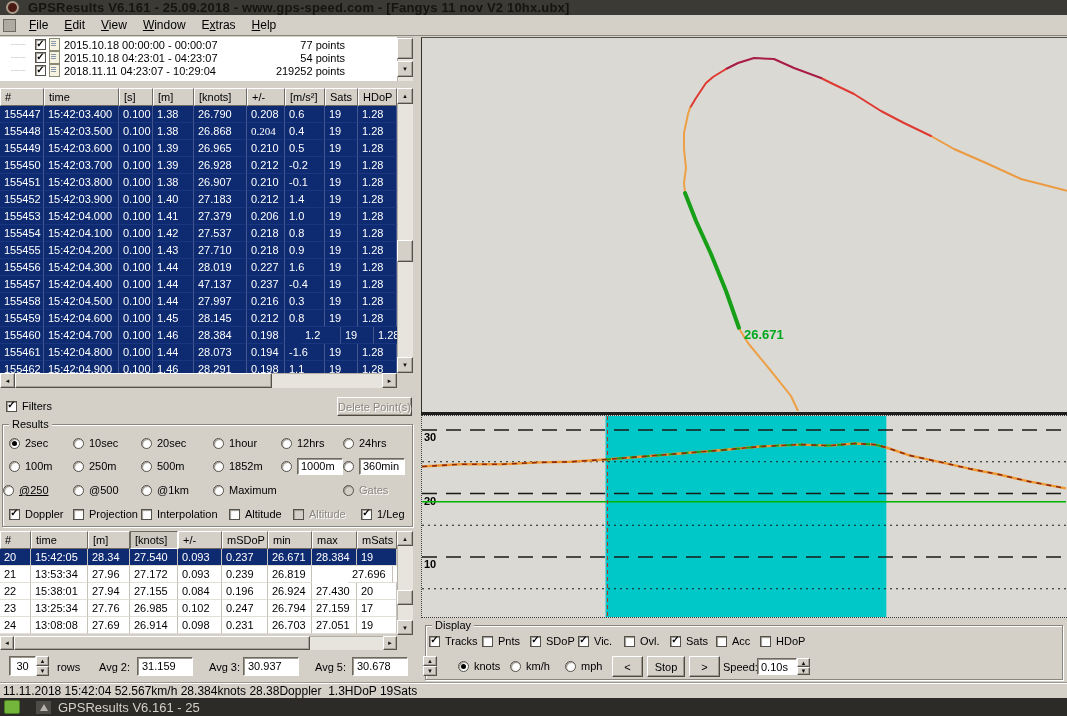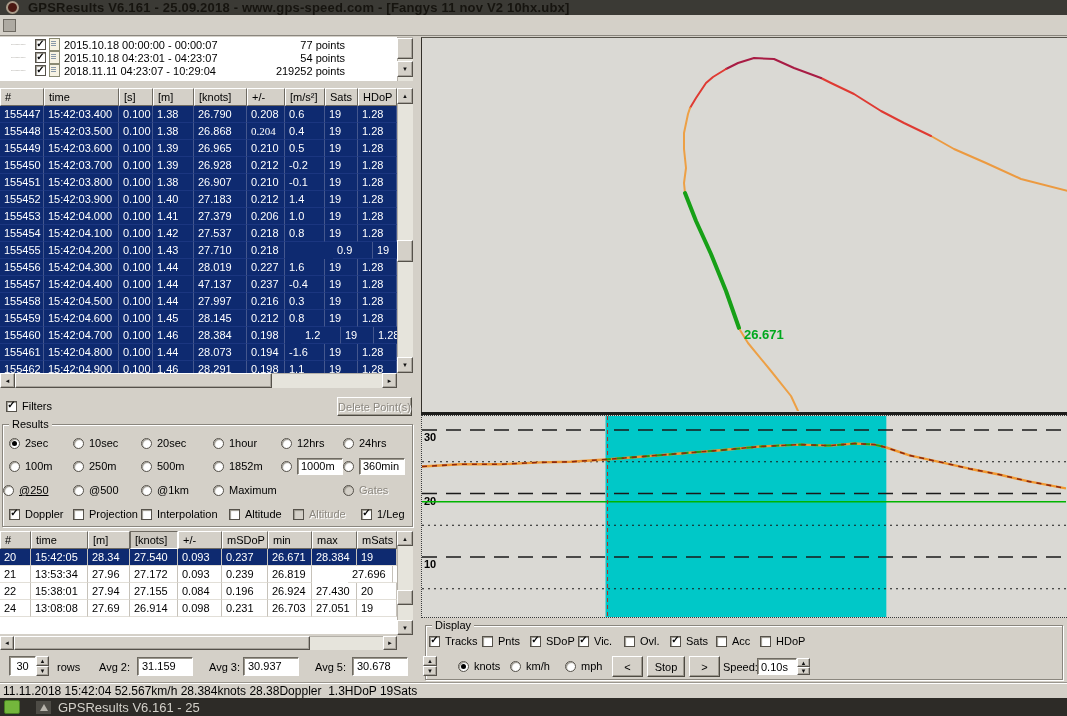--- a/index.html
+++ b/index.html
@@ -76,20 +76,28 @@
 
 <div id="screen">
 
   <div class="abs topbar">
     <span class="app-dot"></span>
     <span class="win-title">GPSResults V6.161 - 25.09.2018 - www.gps-speed.com - [Fangys 11 nov V2 10hx.ubx]</span>
   </div>
 
   <div class="abs menubar">
     <span class="mdi-icon"></span>
+    <nav style="display:flex;">
+        <span class="menu-item"><u>F</u>ile</span>
+        <span class="menu-item"><u>E</u>dit</span>
+        <span class="menu-item"><u>V</u>iew</span>
+        <span class="menu-item"><u>W</u>indow</span>
+        <span class="menu-item">E<u>x</u>tras</span>
+        <span class="menu-item"><u>H</u>elp</span>
+      </nav>
   </div>
 
   <div class="abs tree">
       <div class="tree-row">
         <span class="tree-dots">┈┈┈</span>
         <span class="cb checked"></span>
         <span class="doc-icon"></span>
         <span>2015.10.18 00:00:00 - 00:00:07</span>
         <span class="tree-points">77 points</span>
       </div>
@@ -213,21 +221,21 @@
         <div class="td" style="width: 33px;">19</div>
         <div class="td" style="width: 39px;">1.28</div>
       </div>
       <div class="tr body">
         <div class="td" style="width: 44px;">155455</div>
         <div class="td" style="width: 75px;">15:42:04.200</div>
         <div class="td" style="width: 34px;">0.100</div>
         <div class="td" style="width: 41px;">1.43</div>
         <div class="td" style="width: 53px;">27.710</div>
         <div class="td" style="width: 38px;">0.218</div>
-        <div class="td" style="width: 40px; margin-left: 48px;">0.9</div>
+        <div class="td" style="width: 40px;">0.9</div>
         <div class="td" style="width: 33px;">19</div>
         <div class="td" style="width: 39px;">1.28</div>
       </div>
       <div class="tr body">
         <div class="td" style="width: 44px;">155456</div>
         <div class="td" style="width: 75px;">15:42:04.300</div>
         <div class="td" style="width: 34px;">0.100</div>
         <div class="td" style="width: 41px;">1.44</div>
         <div class="td" style="width: 53px;">28.019</div>
         <div class="td" style="width: 38px;">0.227</div>
@@ -460,20 +468,31 @@
       <div class="tr body">
         <div class="td" style="width: 31px;">22</div>
         <div class="td" style="width: 57px;">15:38:01</div>
         <div class="td" style="width: 42px;">27.94</div>
         <div class="td" style="width: 48px;">27.155</div>
         <div class="td" style="width: 44px;">0.084</div>
         <div class="td" style="width: 46px;">0.196</div>
         <div class="td" style="width: 44px;">26.924</div>
         <div class="td" style="width: 45px;">27.430</div>
         <div class="td" style="width: 40px;">20</div>
+      </div>
+      <div class="tr body">
+        <div class="td" style="width: 31px;">23</div>
+        <div class="td" style="width: 57px;">13:25:34</div>
+        <div class="td" style="width: 42px;">27.76</div>
+        <div class="td" style="width: 48px;">26.985</div>
+        <div class="td" style="width: 44px;">0.102</div>
+        <div class="td" style="width: 46px;">0.247</div>
+        <div class="td" style="width: 44px;">26.794</div>
+        <div class="td" style="width: 45px;">27.159</div>
+        <div class="td" style="width: 40px;">17</div>
       </div>
       <div class="tr body">
         <div class="td" style="width: 31px;">24</div>
         <div class="td" style="width: 57px;">13:08:08</div>
         <div class="td" style="width: 42px;">27.69</div>
         <div class="td" style="width: 48px;">26.914</div>
         <div class="td" style="width: 44px;">0.098</div>
         <div class="td" style="width: 46px;">0.231</div>
         <div class="td" style="width: 44px;">26.703</div>
         <div class="td" style="width: 45px;">27.051</div>

